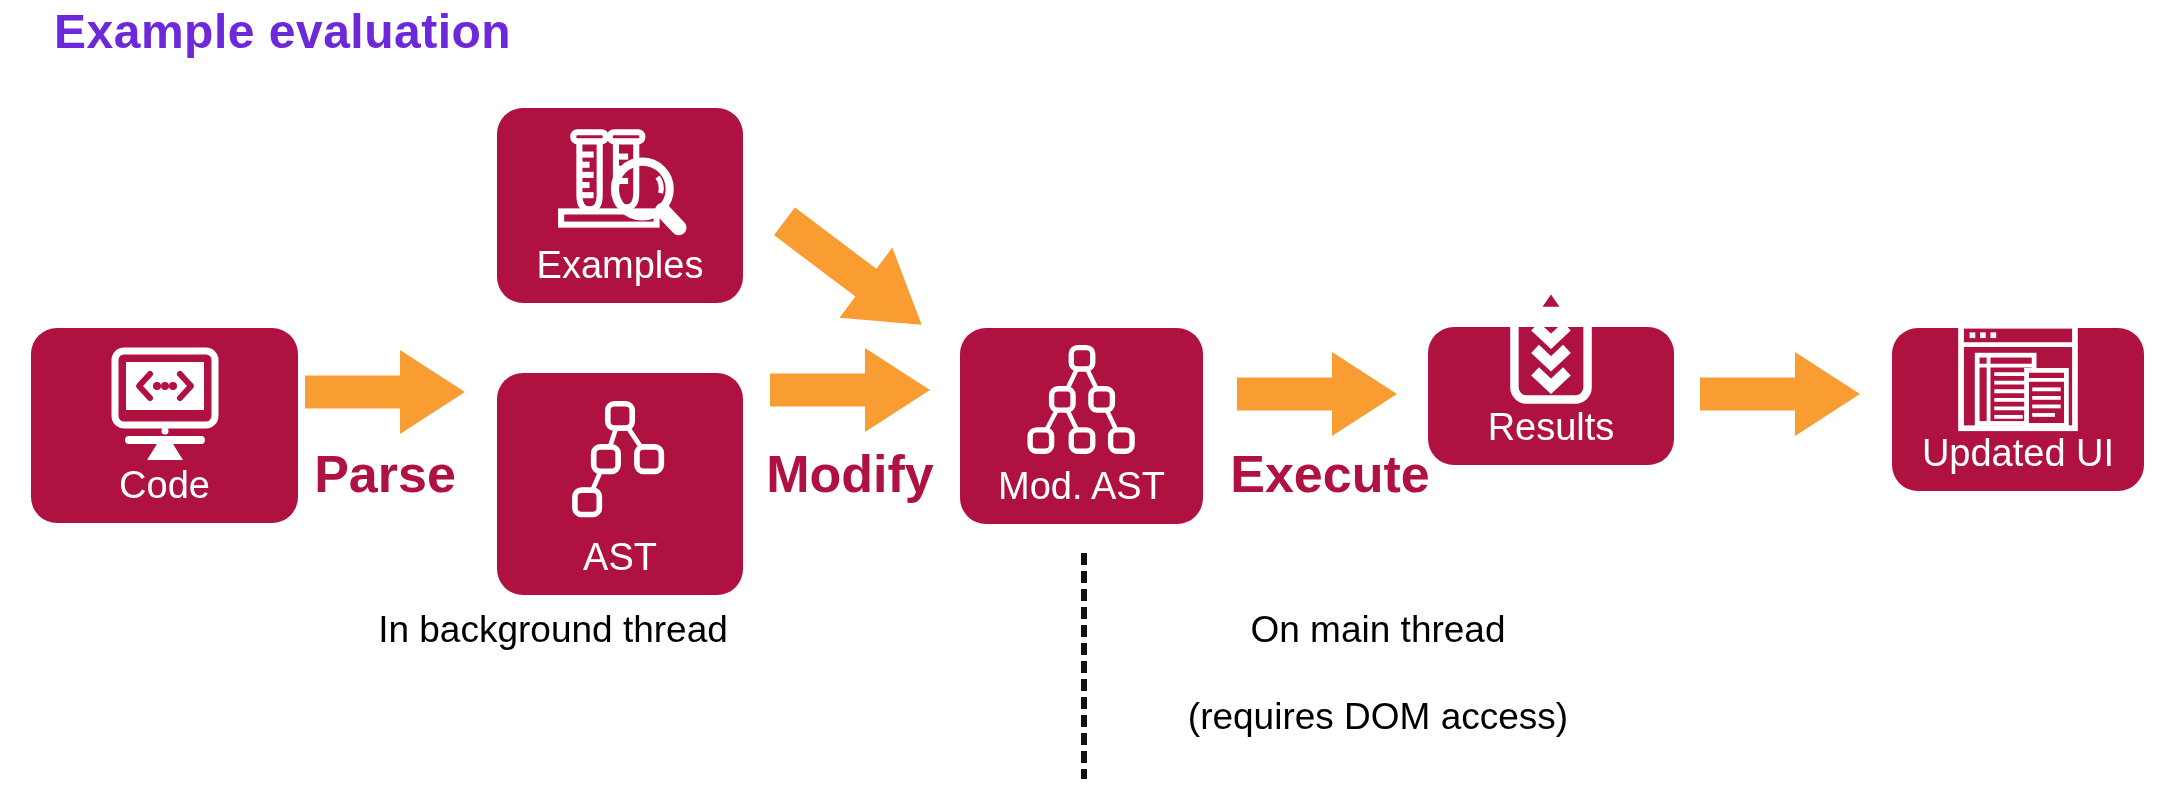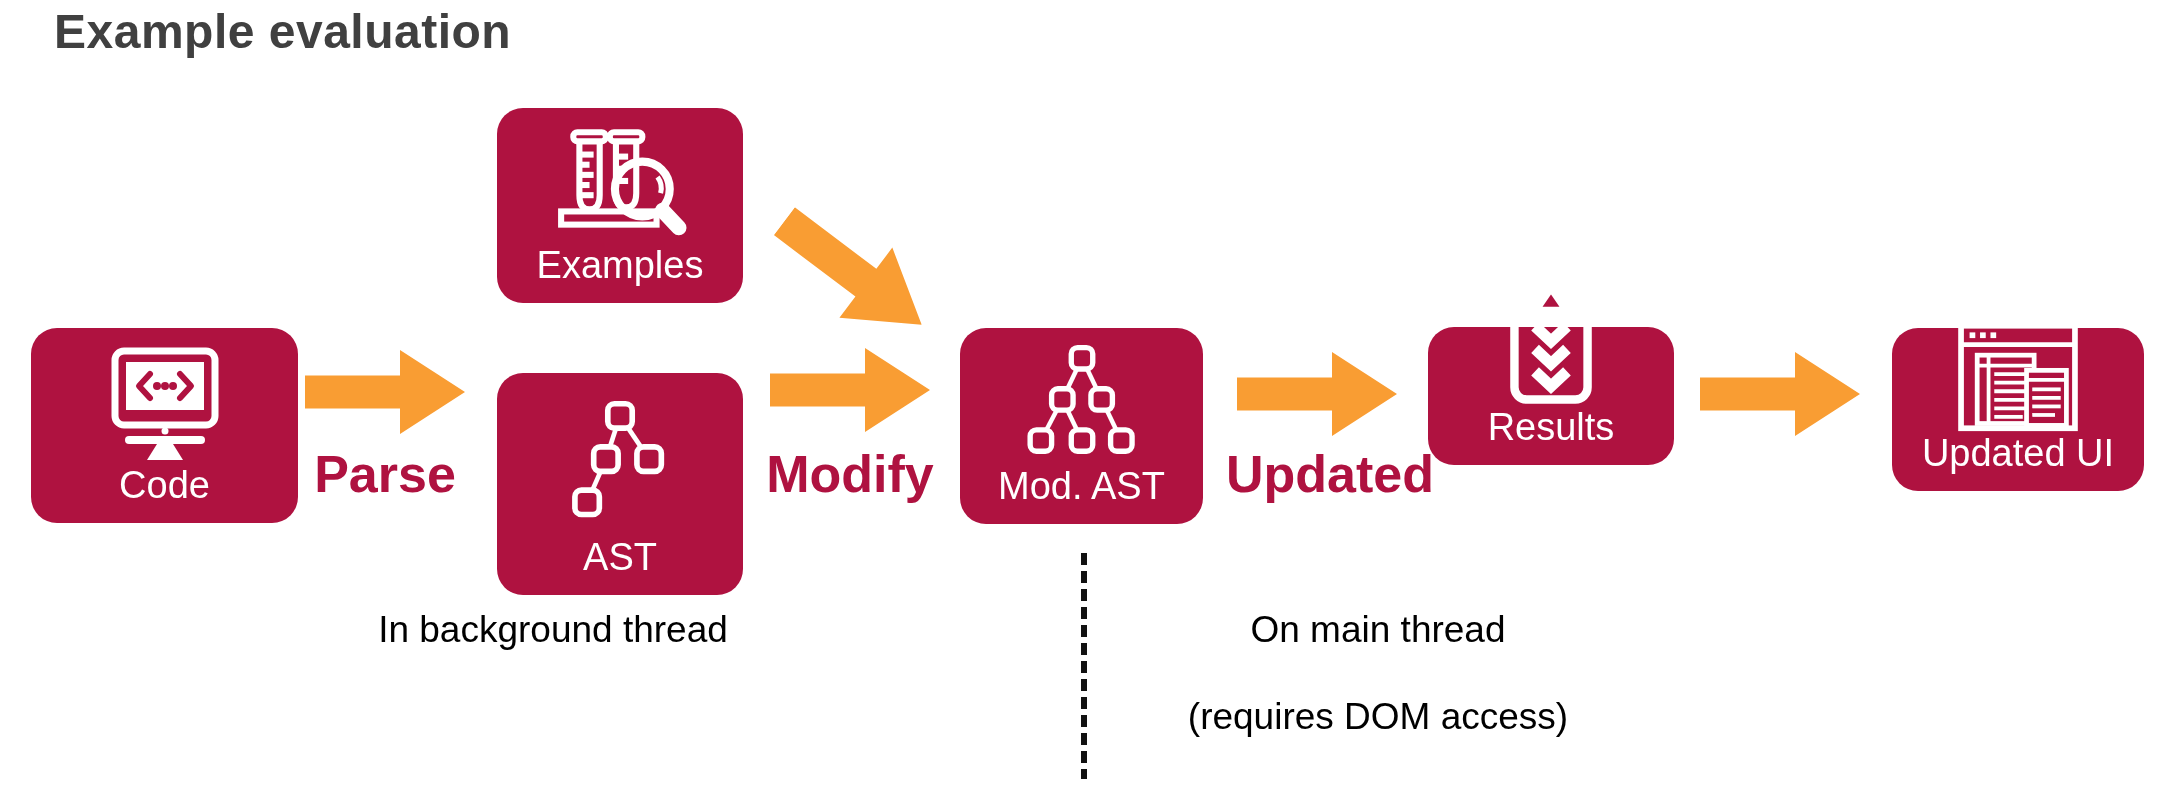--- a/index.html
+++ b/index.html
@@ -14,21 +14,21 @@
     height: 805px;
     background: #ffffff;
     overflow: hidden;
   }
   .page-title {
     position: absolute;
     left: 54px;
     top: 4px;
     font-size: 48px;
     font-weight: 600;
-    color: #404040;
+    color: #6d28d9;
     letter-spacing: 0.5px;
   }
   .node {
     position: absolute;
     background: var(--box, #AF1240);
     border-radius: 26px;
     display: flex;
     flex-direction: column;
     align-items: center;
     justify-content: flex-end;
@@ -261,21 +261,21 @@
   </svg>
   <svg class="arrow a-execute" viewBox="0 0 160 90" preserveAspectRatio="none">
     <polygon points="0,28 95,28 95,2 160,45 95,88 95,62 0,62" style="fill: var(--arrow,#F99D33)"></polygon>
   </svg>
   <svg class="arrow a-update" viewBox="0 0 160 90" preserveAspectRatio="none">
     <polygon points="0,28 95,28 95,2 160,45 95,88 95,62 0,62" style="fill: var(--arrow,#F99D33)"></polygon>
   </svg>
 
   <div class="edge-label l-parse">Parse</div>
   <div class="edge-label l-modify">Modify</div>
-  <div class="edge-label l-execute">Updated</div>
+  <div class="edge-label l-execute">Execute</div>
 
   <div class="annotation ann-left">In background thread</div>
   <div class="annotation ann-right">
     <div>On main thread</div>
     <div>(requires DOM access)</div>
   </div>
 
   <svg class="divider" viewBox="0 0 6 226">
     <line x1="3" y1="0" x2="3" y2="226" stroke="#111" stroke-width="6" stroke-dasharray="12 6"></line>
   </svg>

